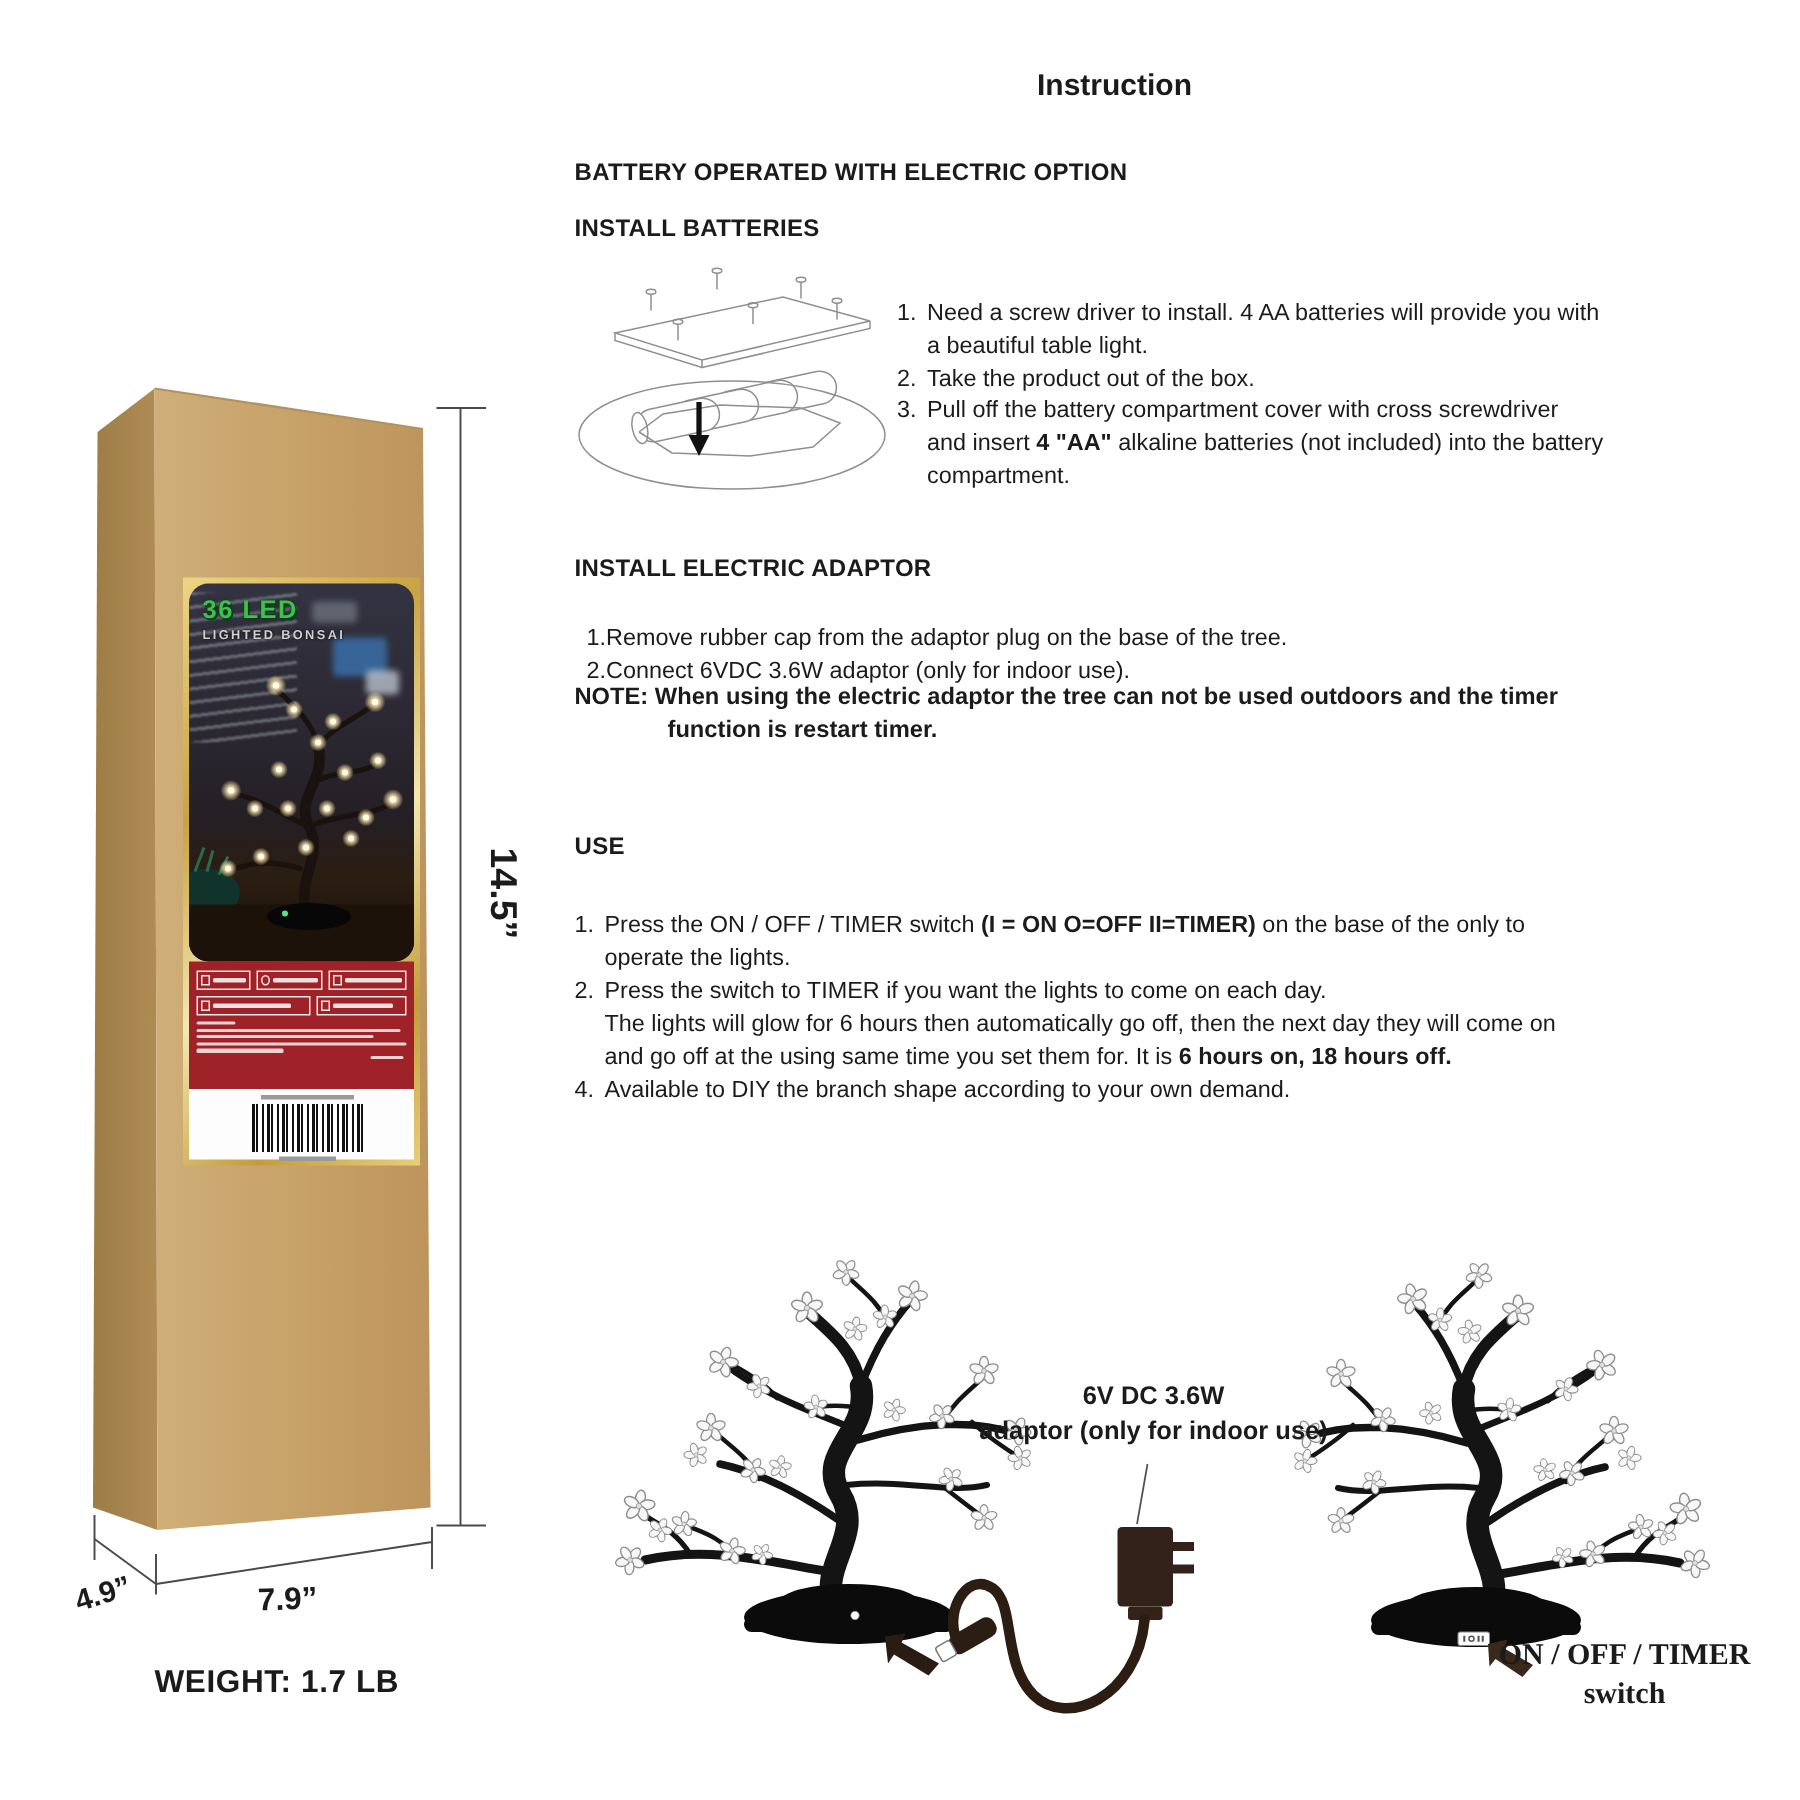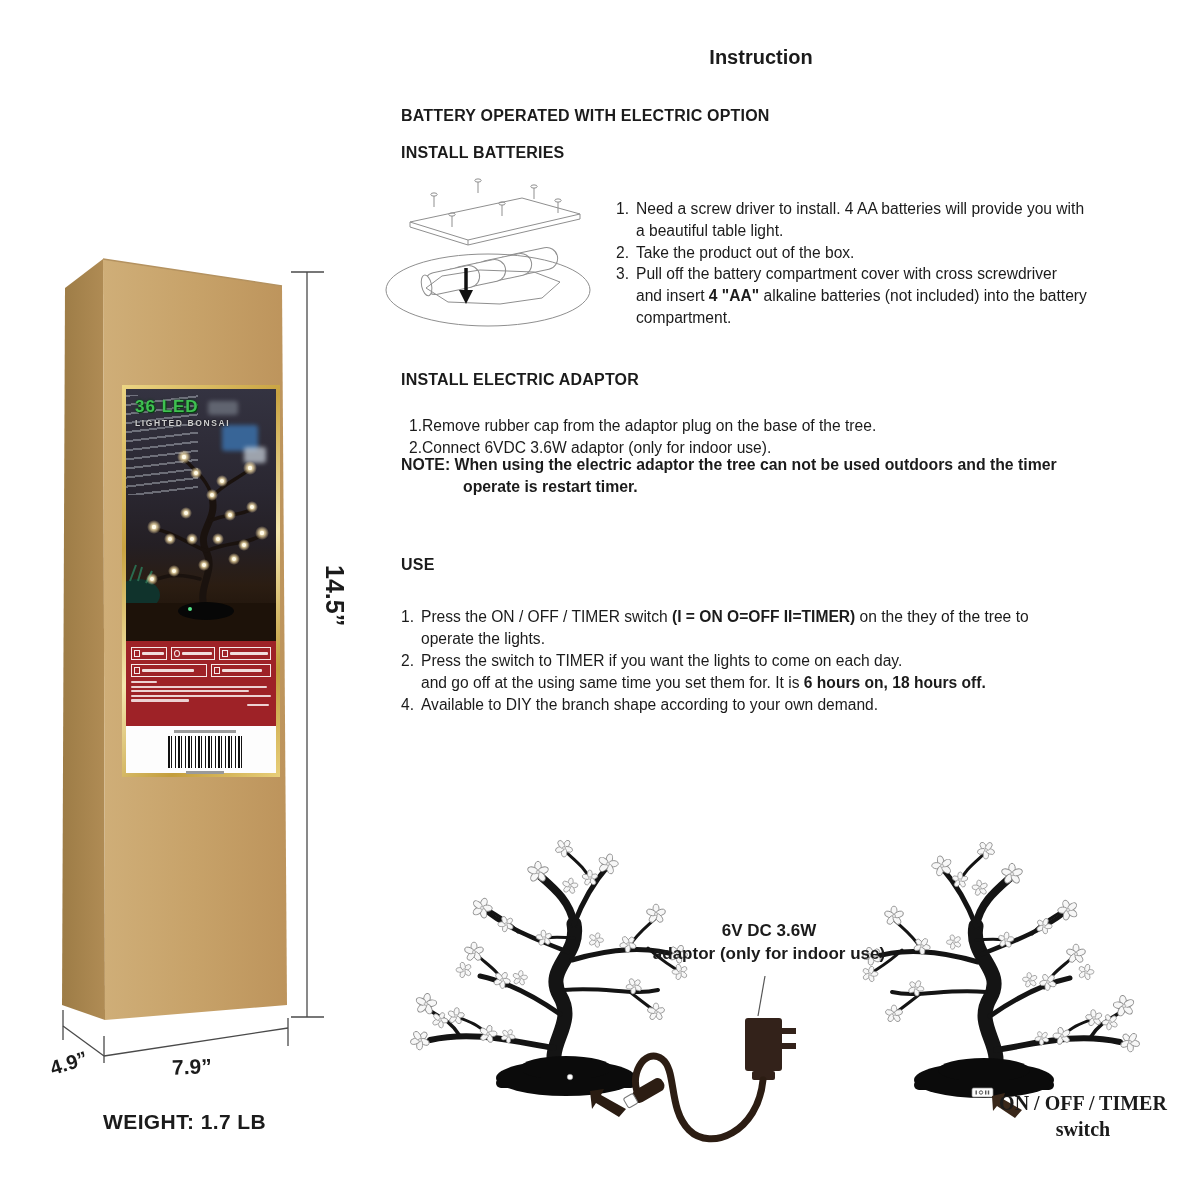--- a/index.html
+++ b/index.html
@@ -1,20 +1,20 @@
 <!DOCTYPE html>
 <html><head>
 <meta charset="utf-8">
 <style>
   html,body{margin:0;padding:0;background:#ffffff;}
   #canvas{position:relative;width:1200px;height:1200px;background:#fff;overflow:hidden;
           font-family:"Liberation Sans", sans-serif;color:#1b1b1b;}
   .abs{position:absolute;}
   
-  #col{position:absolute;left:401px;top:0;width:770px;height:1200px;}
+  #col{position:absolute;left:383px;top:0;width:770px;height:1200px;}
   .title{position:absolute;top:46px;left:0;width:720px;text-align:center;
          font-size:20px;font-weight:bold;}
   .h{position:absolute;left:0;font-size:16px;font-weight:bold;letter-spacing:.2px;}
   .body{font-size:15.6px;line-height:21.8px;margin-top:16px;}
   .num{display:inline-block;width:20px;}
   .cont{margin-left:20px;}
   b{font-weight:bold;}
   .notewrap{position:absolute;left:0;top:454px;width:770px;font-weight:bold;
             font-size:15.8px;line-height:22px;}
   .noteindent{margin-left:62px;}
@@ -29,21 +29,21 @@
          transform:rotate(90deg);transform-origin:center;}
   #dim-d{position:absolute;left:50px;top:1052px;font-size:20px;transform:rotate(-17deg);}
   #dim-w{position:absolute;left:172px;top:1055px;font-size:21px;transform:rotate(-2deg);}
   #weight{position:absolute;left:103px;top:1110px;font-size:21px;font-weight:bold;letter-spacing:.4px;}
   
   #label{position:absolute;left:122px;top:385px;width:158px;height:392px;
          background:linear-gradient(135deg,#ecd584 0%,#c9a341 30%,#f4e7ae 55%,#c39d3c 80%,#e8cf7a 100%);
          box-sizing:border-box;padding:4px;}
   #label-inner{width:100%;height:100%;display:flex;flex-direction:column;}
   #photo{position:relative;width:100%;height:252px;overflow:hidden;
-         background:linear-gradient(180deg,#343341 0%,#2a2731 40%,#241f24 62%,#2b1d12 78%,#170e07 100%);}
+         background:linear-gradient(180deg,#343341 0%,#2a2731 40%,#241f24 62%,#2b1d12 78%,#170e07 100%);border-radius:13px;}
   #blinds{position:absolute;left:0;top:6px;width:72px;height:100px;opacity:.4;
           background:repeating-linear-gradient(173deg,#cfd6de 0 2px,transparent 2px 9px);
           filter:blur(.6px);}
   .blob{position:absolute;filter:blur(2px);border-radius:3px;}
   #led-txt1{position:absolute;left:9px;top:8px;font-size:17px;font-weight:bold;letter-spacing:1px;
             color:#3fc051;text-shadow:0 0 3px #063a12,1px 1px 0 #06420f;}
   #led-txt2{position:absolute;left:9px;top:29px;font-size:8.5px;font-weight:bold;letter-spacing:1.6px;
             color:#cfcfcf;text-shadow:0 0 2px #000;}
   #redpanel{width:100%;height:85px;background:#9e2227;box-sizing:border-box;padding:6px 5px 4px 5px;}
   .icorow{display:flex;gap:4px;margin-bottom:4px;}
@@ -332,29 +332,30 @@
 
     <div class="h" style="top:371px;">INSTALL ELECTRIC ADAPTOR</div>
 
     <div class="abs body" style="left:8px;top:399px;width:760px;line-height:22px;">
       <div>1.Remove rubber cap from the adaptor plug on the base of the tree.</div>
       <div>2.Connect 6VDC 3.6W adaptor (only for indoor use).</div>
     </div>
 
     <div class="notewrap">
       <div><span>NOTE:</span>&nbsp;<span>When using the electric adaptor the tree can not be used outdoors and the timer</span></div>
-      <div class="noteindent">operate is restart timer.</div>
+      <div class="noteindent">function is restart timer.</div>
     </div>
 
     <div class="h" style="top:556px;">USE</div>
 
     <div class="abs body" style="left:0;top:590px;width:765px;line-height:21.9px;">
-      <div><span class="num">1.</span><span>Press the ON / OFF / TIMER switch </span><b>(I = ON O=OFF II=TIMER)</b><span> on the they of the tree to</span></div>
+      <div><span class="num">1.</span><span>Press the ON / OFF / TIMER switch </span><b>(I = ON O=OFF II=TIMER)</b><span> on the base of the only to</span></div>
       <div class="cont">operate the lights.</div>
       <div><span class="num">2.</span><span>Press the switch to TIMER if you want the lights to come on each day.</span></div>
+      <div class="cont">The lights will glow for 6 hours then automatically go off, then the next day they will come on</div>
       <div class="cont"><span>and go off at the using same time you set them for. It is </span><b>6 hours on, 18 hours off.</b></div>
       <div><span class="num">4.</span><span>Available to DIY the branch shape according to your own demand.</span></div>
     </div>
   </div>
 
   <svg class="abs" style="left:380px;top:780px;" width="820" height="400" viewBox="0 0 820 400">
     <defs>
       <g id="flower">
         <g fill="#f7f7f7" stroke="#8e8e8e" stroke-width="0.8">
           <ellipse cx="0" cy="-4.6" rx="2.7" ry="4.3"></ellipse>

